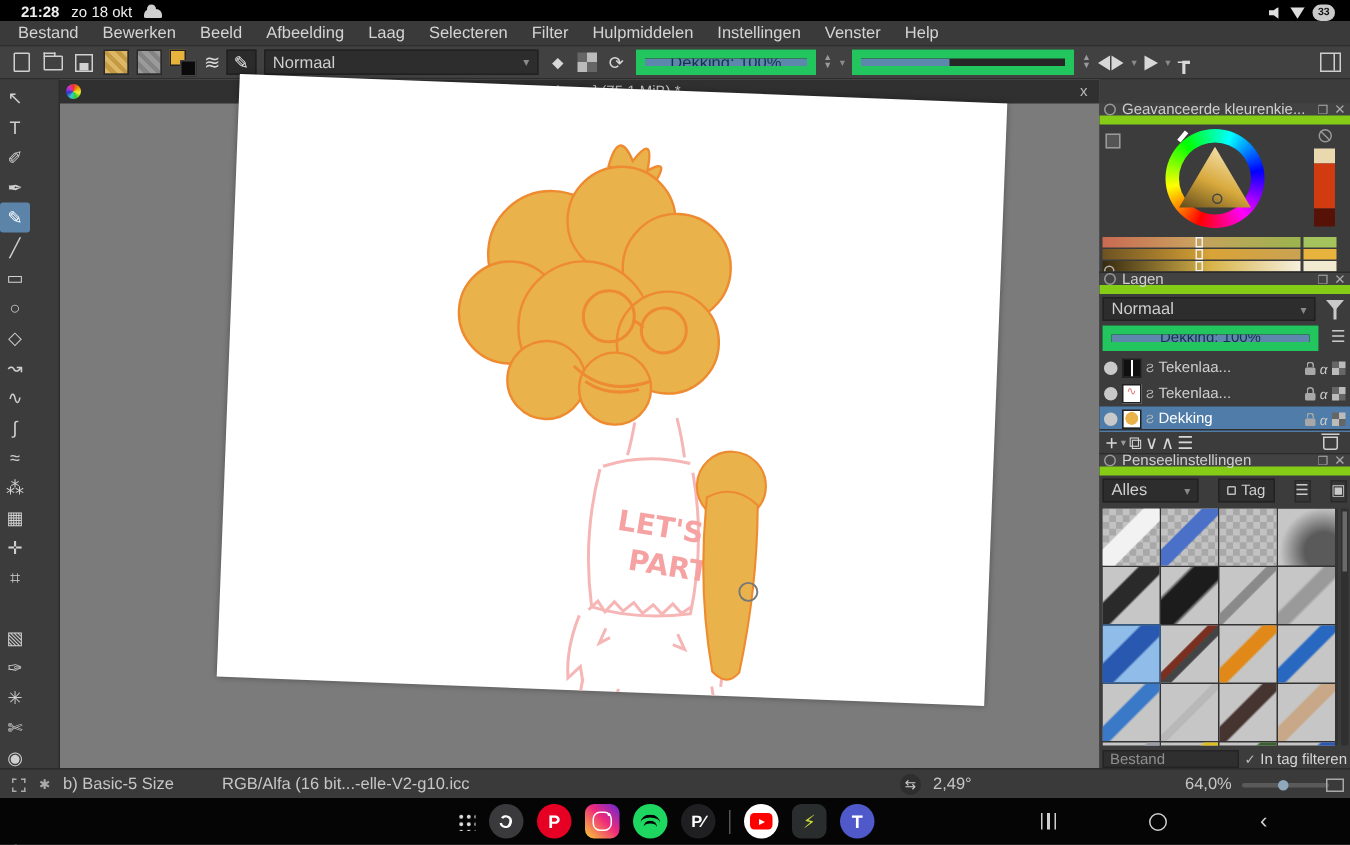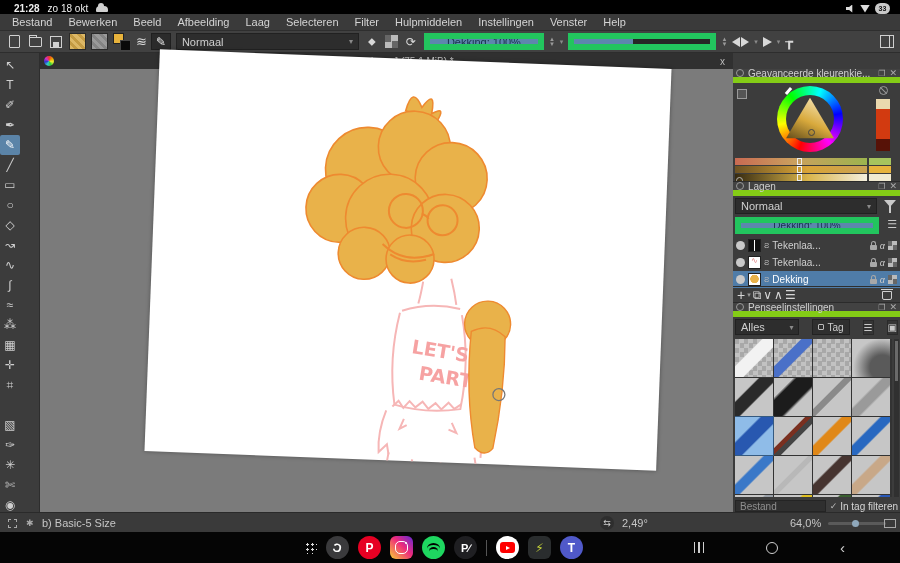--- a/index.html
+++ b/index.html
@@ -553,20 +553,21 @@
       </div>
     </div>
   </div>
 
   <div id="statusbar">
     <div class="abs" style="left:8px;">
         <span class="selico"></span>
       </div>
     <div class="abs" style="left:26px;font-size:9px;color:#aaa;">✱</div>
     <div class="abs" style="left:42px;">b) Basic-5 Size</div>
+    <div class="abs" style="left:148px;">RGB/Alfa (16 bit...-elle-V2-g10.icc</div>
     <div class="abs" style="left:600px;">
         <span class="rotico">⇆</span>
       </div>
     <div class="abs" style="left:622px;">2,49°</div>
     <div class="abs" style="left:790px;">64,0%</div>
     <div class="abs" style="left:828px;">
         <span class="ztrack">
           <span class="zn"></span>
         </span>
       </div>

